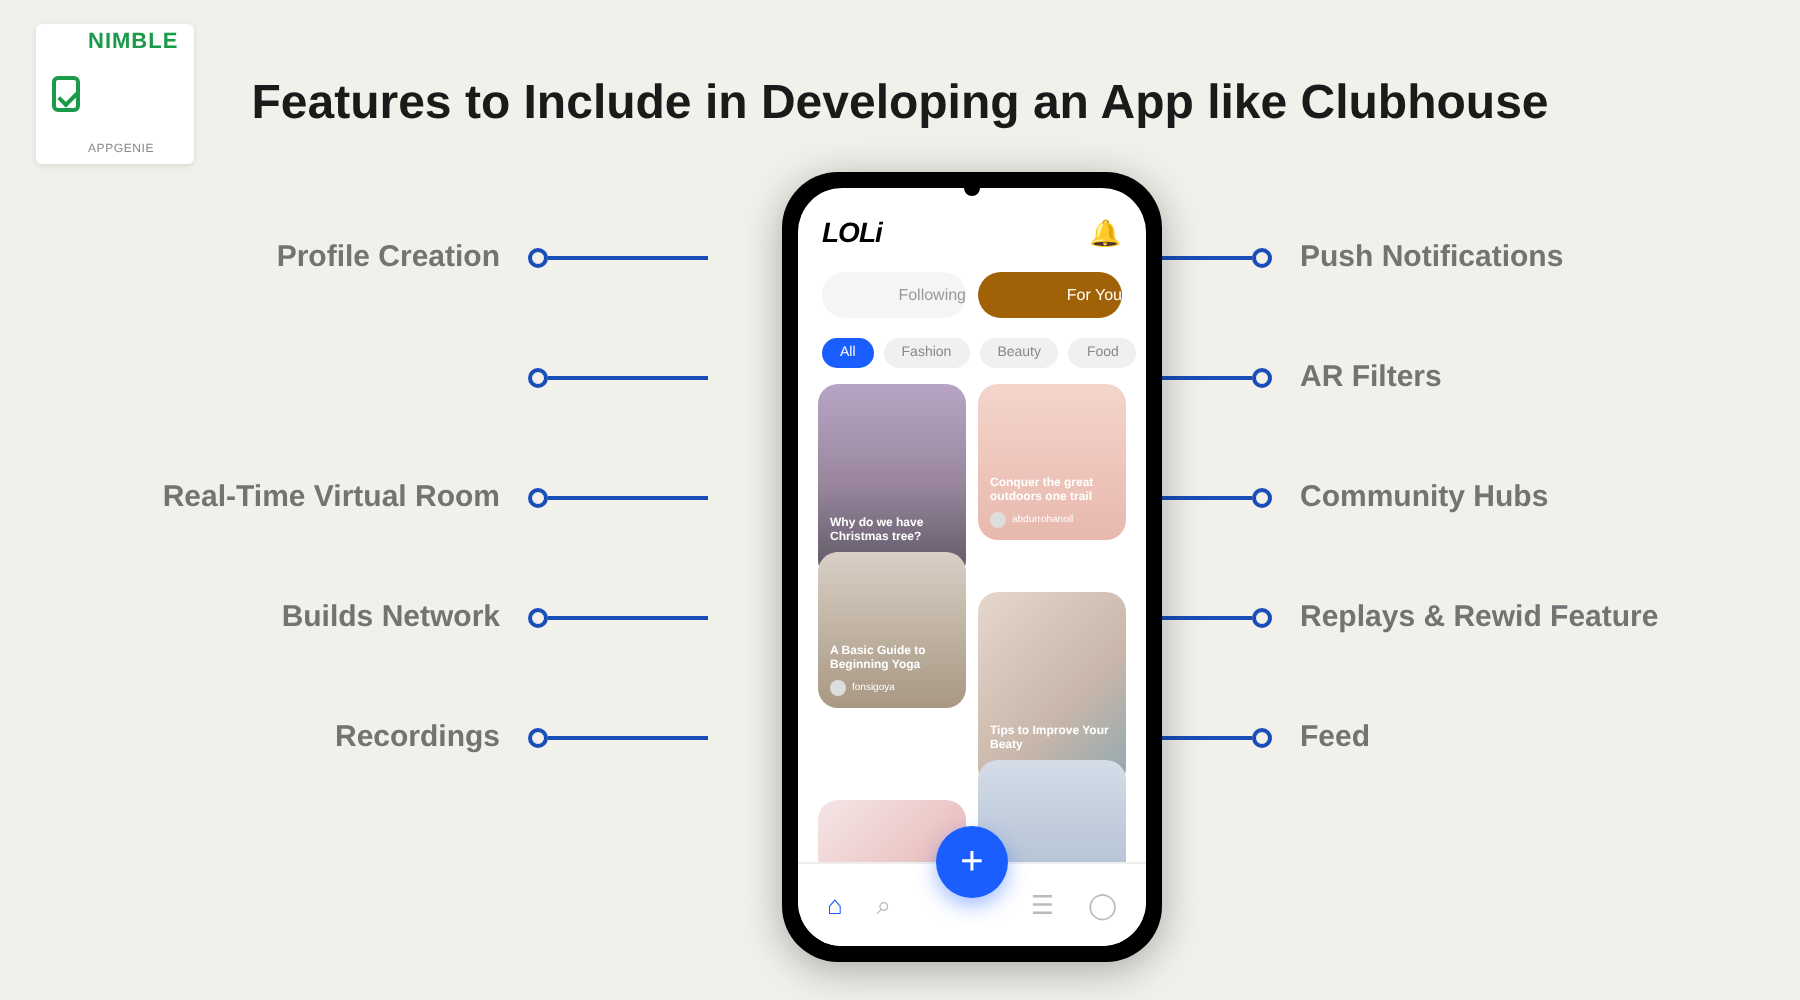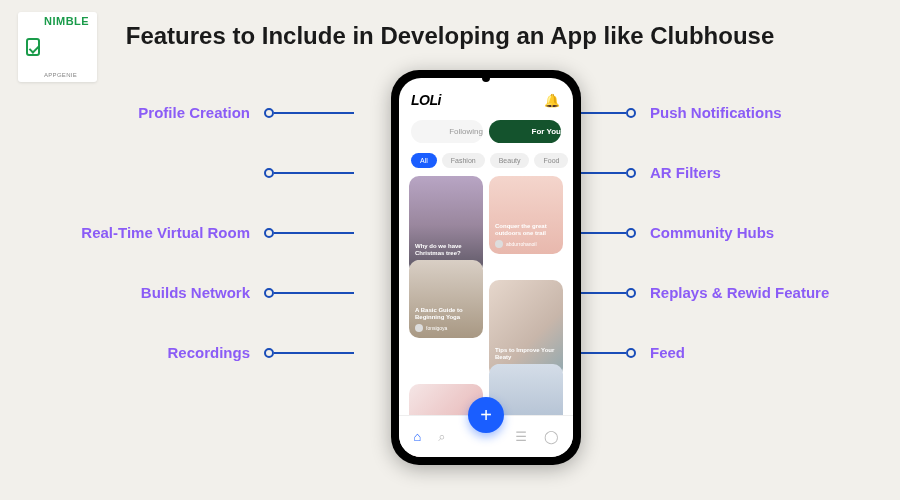--- a/index.html
+++ b/index.html
@@ -43,35 +43,35 @@
     }
     .logo-text { display: flex; flex-direction: column; line-height: 1; gap: 45px; }
     .logo-main { font-size: 11px; font-weight: 700; color: #1a9b4a; letter-spacing: 0.5px; }
     .logo-sub { font-size: 6px; color: #888; letter-spacing: 0.3px; }
 
     .title {
       text-align: center;
       font-size: 24px;
       font-weight: 700;
       color: #1a1a1a;
-      margin-top: 22px;
+      margin-top: 38px;
     }
 
     .diagram {
       position: relative;
       width: 100%;
       height: 410px;
       margin-top: 8px;
     }
 
     .feature {
       position: absolute;
       font-size: 15px;
       font-weight: 700;
-      color: #8b5cf6;
+      color: #737373;
       white-space: nowrap;
     }
     .feature.left { text-align: right; }
 
     .connector {
       position: absolute;
       height: 2px;
       background: #1a4db8;
     }
     .dot {
@@ -133,21 +133,21 @@
     }
     .tab {
       flex: 1;
       text-align: right;
       font-size: 8px;
       padding: 7px 0;
       border-radius: 14px;
       color: #999;
       background: #f5f5f5;
     }
-    .tab.active { background: #14532d; color: #fff; font-weight: 700; }
+    .tab.active { background: #a16207; color: #fff; font-weight: 400; }
 
     .chips {
       display: flex;
       gap: 5px;
       padding: 4px 12px 8px;
     }
     .chip {
       font-size: 7px;
       padding: 4px 9px;
       border-radius: 10px;

